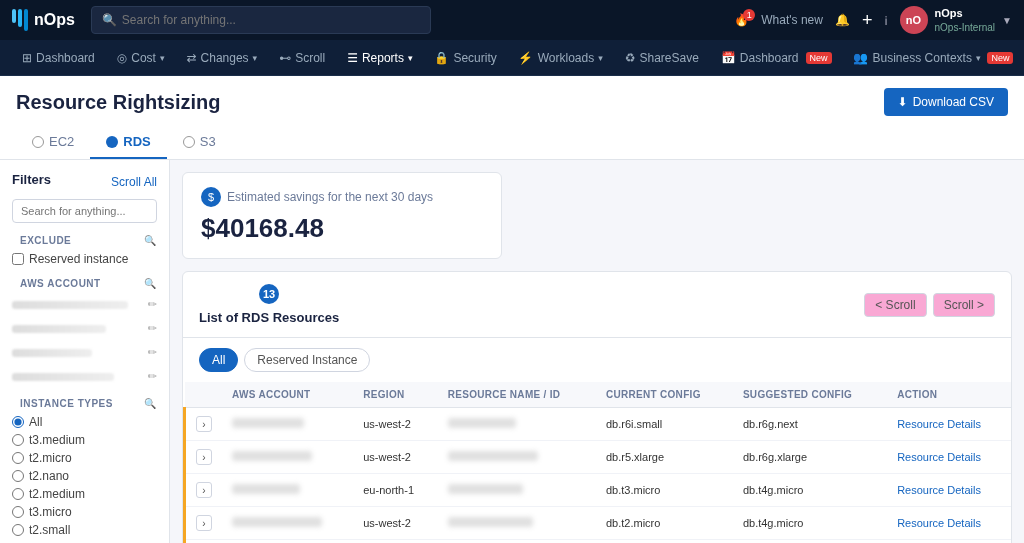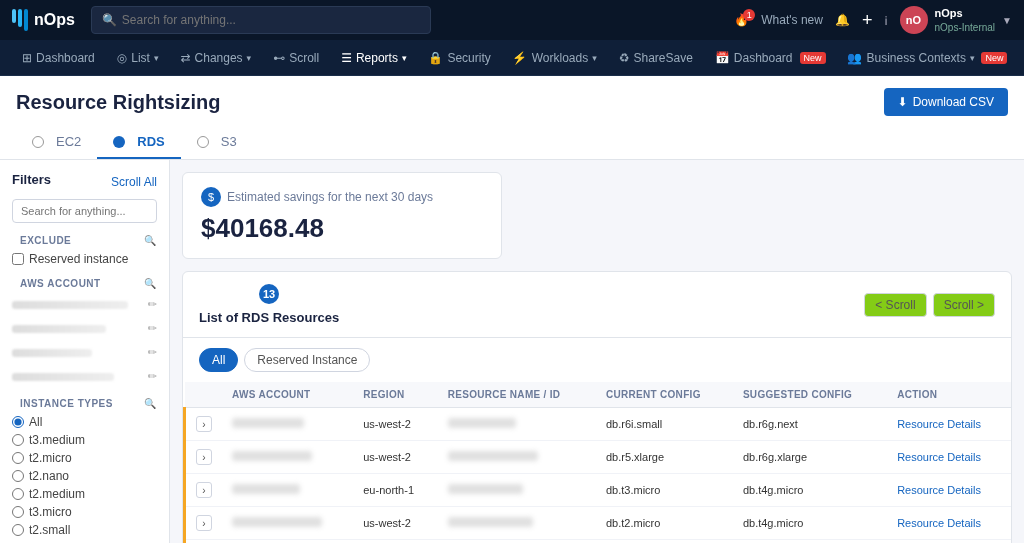--- a/index.html
+++ b/index.html
@@ -31,21 +31,21 @@
 
     
     .page-header { background: white; padding: 12px 16px 0; border-bottom: 1px solid #e0e4ea; }
     .page-title-row { display: flex; align-items: center; justify-content: space-between; }
     .page-title { font-size: 20px; font-weight: 700; color: #1a2340; }
     .page-subtitle { color: #6b7a99; font-size: 12px; margin-top: 2px; }
     .download-csv-btn { background: #1565c0; color: white; border: none; border-radius: 4px; padding: 7px 14px; font-size: 12px; cursor: pointer; display: flex; align-items: center; gap: 5px; }
 
     
     .tabs { display: flex; gap: 0; margin-top: 10px; }
-    .tab { padding: 8px 16px; font-size: 13px; cursor: pointer; color: #6b7a99; border-bottom: 2px solid transparent; display: flex; align-items: center; gap: 12px; }
+    .tab { padding: 8px 16px; font-size: 13px; cursor: pointer; color: #6b7a99; border-bottom: 2px solid transparent; display: flex; align-items: center; gap: 5px; }
     .tab.active { color: #1565c0; border-bottom: 2px solid #1565c0; font-weight: 700; }
 
     
     .main-content { display: flex; gap: 0; padding: 0; background: #f5f6fa; min-height: calc(543px - 160px); }
 
     
     .sidebar { width: 170px; min-width: 170px; background: white; border-right: 1px solid #e0e4ea; padding: 12px; overflow-y: auto; }
     .sidebar-title { font-size: 13px; font-weight: 700; color: #1a2340; margin-bottom: 4px; }
     .clear-all { color: #1565c0; font-size: 12px; cursor: pointer; }
     .sidebar-header { display: flex; justify-content: space-between; align-items: center; margin-bottom: 8px; }
@@ -70,21 +70,21 @@
 
     
     .table-section { background: white; border-radius: 6px; border: 1px solid #e0e4ea; }
     .table-header { padding: 12px 16px; border-bottom: 1px solid #e0e4ea; display: flex; align-items: center; justify-content: space-between; }
     .table-title { font-size: 13px; font-weight: 700; color: #1a2340; display: flex; align-items: center; gap: 6px; flex-direction: column; }
     .count-badge { background: #1565c0; color: white; border-radius: 50%; width: 20px; height: 20px; display: flex; align-items: center; justify-content: center; font-size: 11px; font-weight: 600; }
     .filter-tabs { display: flex; gap: 6px; margin: 10px 16px; }
     .filter-tab { padding: 4px 12px; border-radius: 14px; font-size: 12px; cursor: pointer; border: 1px solid #d0d5e0; color: #555; background: white; }
     .filter-tab.active { background: #1565c0; color: white; border-color: #1565c0; }
     .scroll-btns { display: flex; gap: 6px; }
-    .scroll-btn { padding: 4px 10px; border: 1px solid #d0d5e0; border-radius: 4px; font-size: 12px; cursor: pointer; background: #84cc16; color: #555; }
+    .scroll-btn { padding: 4px 10px; border: 1px solid #d0d5e0; border-radius: 4px; font-size: 12px; cursor: pointer; background: #f9a8d4; color: #555; }
 
     
     .data-table { width: 100%; border-collapse: collapse; font-size: 11px; }
     .data-table th { background: #f7f8fb; padding: 7px 10px; text-align: left; font-size: 10px; font-weight: 700; color: #6b7a99; letter-spacing: 0.3px; border-bottom: 1px solid #e0e4ea; white-space: nowrap; }
     .data-table td { padding: 8px 10px; border-bottom: 1px solid #f0f2f7; color: #333; vertical-align: middle; }
     .expand-btn { width: 16px; height: 16px; border: 1px solid #d0d5e0; border-radius: 3px; display: flex; align-items: center; justify-content: center; cursor: pointer; background: white; color: #555; font-size: 10px; }
     .resource-details-btn { color: #1565c0; font-size: 11px; cursor: pointer; white-space: nowrap; }
     .left-border-row td:first-child { border-left: 3px solid #f5a623; }
   </style>
 </head>
@@ -131,21 +131,21 @@
   </div>
 </nav>
 
 <nav class="second-nav">
   <div class="nav-item">
     <span>⊞</span>
     <span>Dashboard</span>
   </div>
   <div class="nav-item">
     <span>◎</span>
-    <span>List</span>
+    <span>Cost</span>
     <span class="chevron">▾</span>
   </div>
   <div class="nav-item">
     <span>⇄</span>
     <span>Changes</span>
     <span class="chevron">▾</span>
   </div>
   <div class="nav-item">
     <span>⊷</span>
     <span>Scroll</span>

